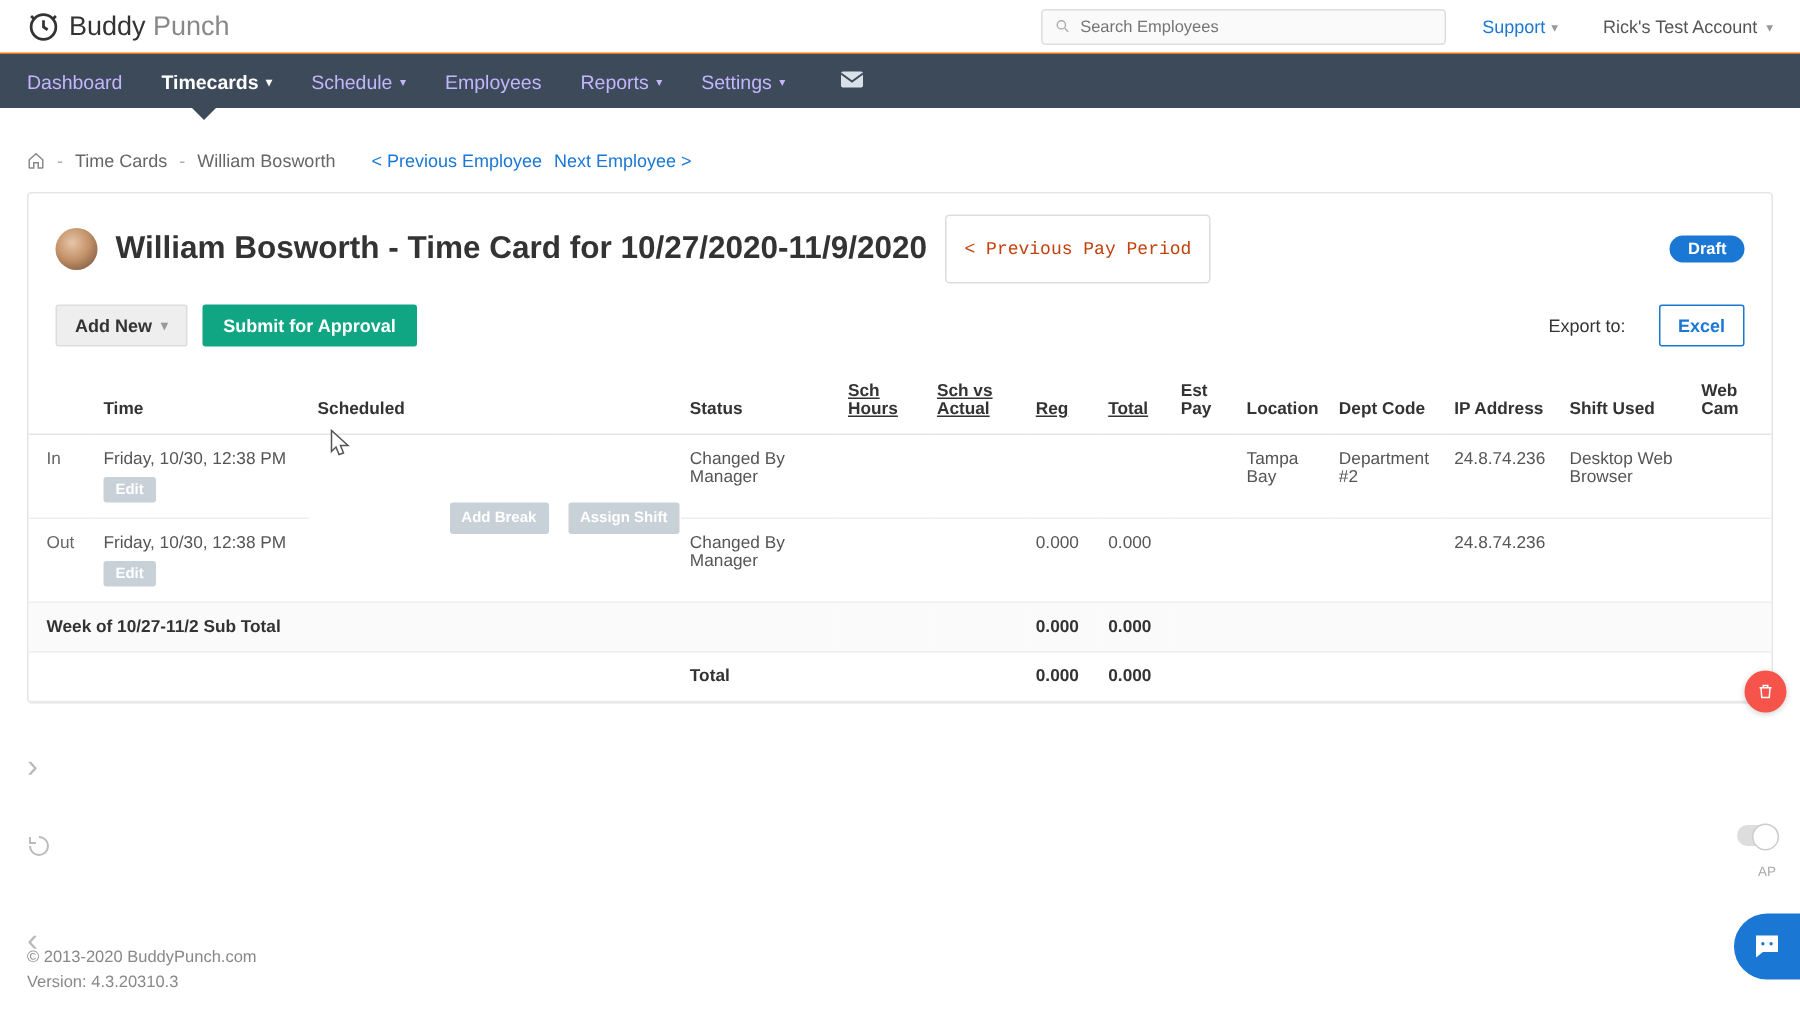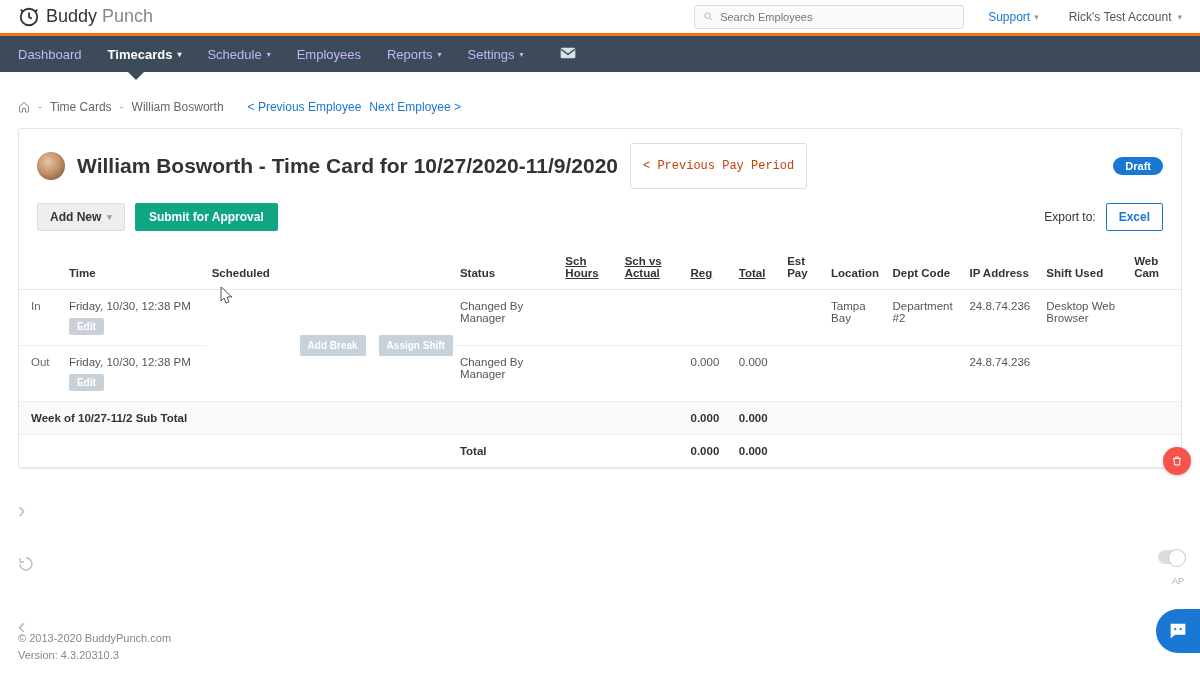--- a/index.html
+++ b/index.html
@@ -1,19 +1,19 @@
 <!DOCTYPE html>
 <html><head>
 <meta charset="utf-8">
 <style>
 * { box-sizing: border-box; margin: 0; padding: 0; }
 body { font-family: "Helvetica Neue", Arial, sans-serif; font-size: 13px; color: #333; background: #fff; width: 1200px; height: 673px; overflow: hidden; position: relative; }
 
 
-.topbar { display: flex; align-items: center; height: 36px; padding: 0 18px; background: #fff; border-bottom: 3px solid #f97316; }
+.topbar { display: flex; align-items: center; height: 36px; padding: 0 18px; background: #fff; border-bottom: 1px solid #f97316; }
 .logo { display: flex; align-items: center; gap: 6px; font-size: 18px; color: #333; font-weight: 500; }
 .logo svg { width: 22px; height: 22px; }
 .logo .light { font-weight: 300; color: #888; }
 .topbar-spacer { flex: 1; }
 .search-wrap { display: flex; align-items: center; width: 270px; height: 24px; border: 1px solid #ddd; border-radius: 3px; padding: 0 8px; background: #fafafa; margin-right: 24px; font-size: 11px; color: #aaa; gap: 6px; }
 .search-wrap input { border: none; outline: none; background: transparent; flex: 1; font-size: 11px; }
 .support-link { color: #1a77d4; font-size: 12px; margin-right: 30px; display: flex; align-items: center; gap: 4px; }
 .account-link { color: #555; font-size: 12px; display: flex; align-items: center; gap: 6px; }
 .chev { font-size: 9px; color: #999; }
 
@@ -34,21 +34,21 @@
 .card { margin: 0 18px 18px 18px; border: 1px solid #e5e5e5; border-radius: 3px; background: #fff; position: relative; }
 .card-head { display: flex; align-items: center; padding: 14px 18px; gap: 12px; }
 .avatar { width: 28px; height: 28px; border-radius: 50%; background: radial-gradient(circle at 40% 35%, #e6c6a8 0%, #c4936a 45%, #6b4a35 100%); }
 .card-title { font-size: 21px; font-weight: 600; color: #333; }
 .prevperiod { border: 1px solid #ddd; border-radius: 3px; padding: 15px 12px; font-size: 12px; color: #c2410c; background: #fff; cursor: pointer; font-family: Liberation Mono, monospace; }
 .draft-badge { margin-left: auto; background: #1a77d4; color: #fff; font-size: 11px; font-weight: 600; padding: 3px 12px; border-radius: 10px; }
 
 .card-actions { display: flex; align-items: center; padding: 0 18px 14px 18px; gap: 10px; }
 .btn-addnew { background: #eee; border: 1px solid #ddd; color: #333; font-size: 12px; padding: 6px 12px; border-radius: 2px; display: flex; align-items: center; gap: 6px; cursor: pointer; font-weight: 600; }
 .btn-submit { background: #11a683; color: #fff; border: none; font-size: 12px; font-weight: 600; padding: 7px 14px; border-radius: 2px; cursor: pointer; }
-.export-wrap { margin-left: auto; display: flex; align-items: center; gap: 10px; font-size: 12px; color: #333; }
+.export-wrap { margin-left: auto; display: flex; align-items: center; gap: 22px; font-size: 12px; color: #333; }
 .btn-excel { border: 1px solid #1a77d4; color: #1a77d4; background: #fff; font-size: 12px; font-weight: 600; padding: 6px 12px; border-radius: 2px; cursor: pointer; }
 
 
 .tbl { width: 100%; border-collapse: collapse; font-size: 12px; table-layout: fixed; }
 .tbl th { text-align: left; font-weight: 700; color: #333; padding: 10px 6px 10px 6px; border-bottom: 1px solid #e5e5e5; vertical-align: bottom; font-size: 11.5px; }
 .tbl th.u { text-decoration: underline; }
 .tbl td { padding: 10px 6px; border-bottom: 1px solid #eee; vertical-align: top; color: #555; font-size: 11.5px; }
 .col-inout { width: 40px; padding-left: 12px !important; }
 .col-time { width: 130px; }
 .col-sched { width: 80px; }

